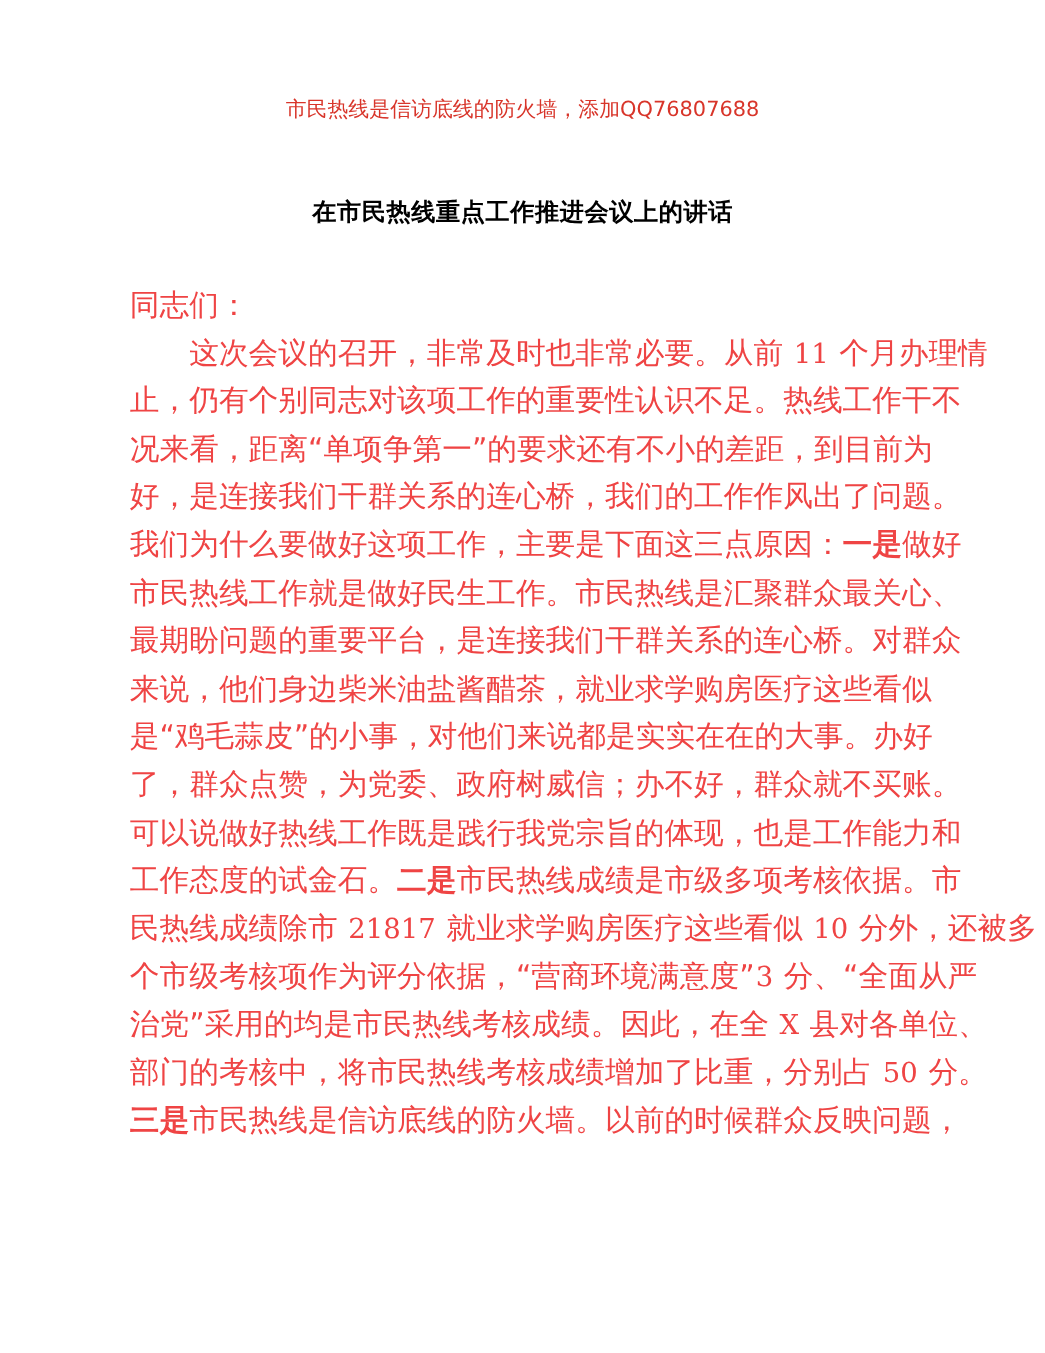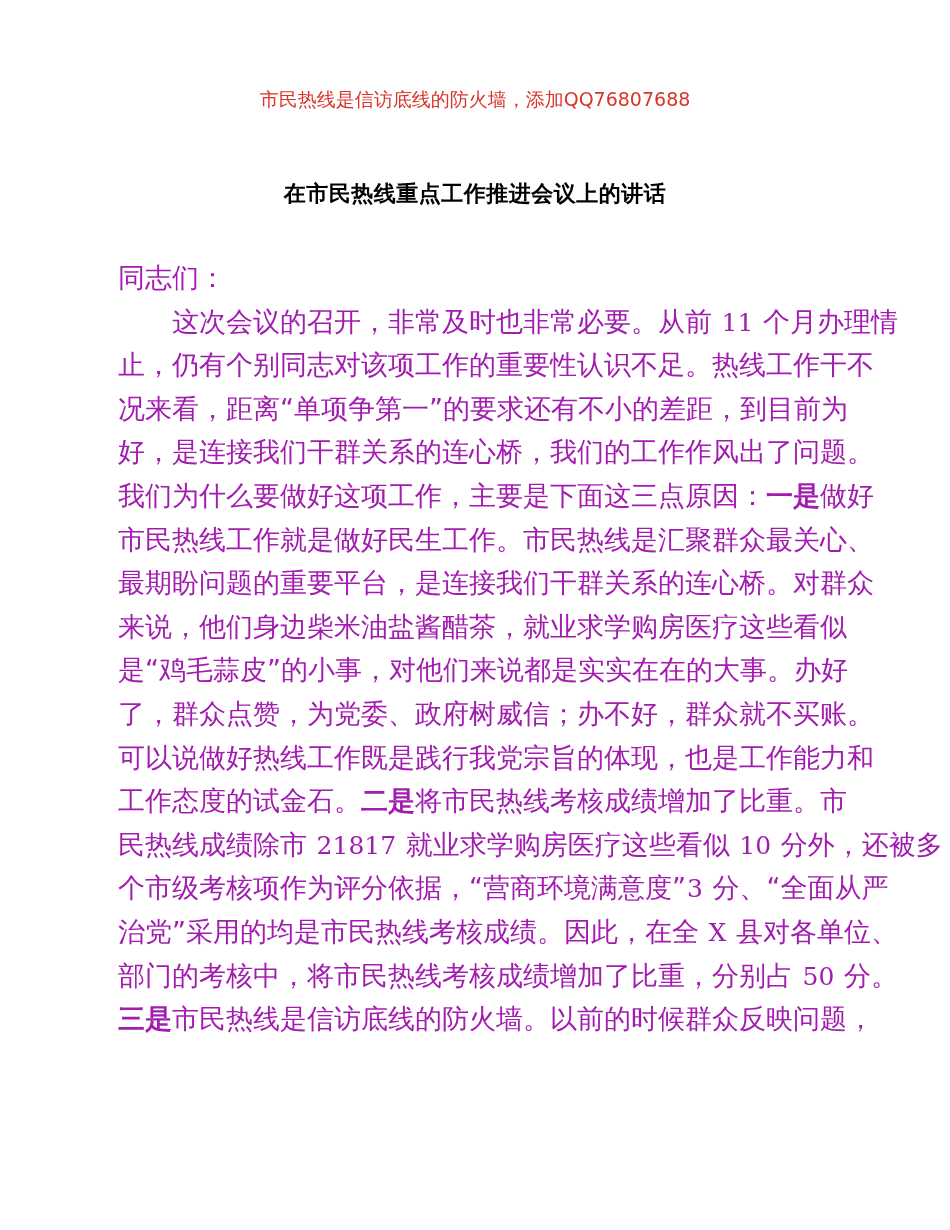--- a/index.html
+++ b/index.html
@@ -47,21 +47,21 @@
     letter-spacing: 0.5px;
     white-space: nowrap;
   }
 
   
   .body-block {
     position: absolute;
     top: 256px;
     left: 118px;
     width: 720px;
-    color: #a21caf;
+    color: #ef4444;
     font-size: 27px;
     line-height: 43.6px;
   }
 
   .body-line {
     white-space: nowrap;
     height: 43.6px;
     font-size: 27px;
     letter-spacing: 0px;
   }
@@ -93,21 +93,21 @@
         <div class="body-line"><span>止，仍有个别同志对该项工作的重要性认识不足。热线工作干不</span></div>
         <div class="body-line"><span>况来看，距离“单项争第一”的要求还有不小的差距，到目前为</span></div>
         <div class="body-line"><span>好，是连接我们干群关系的连心桥，我们的工作作风出了问题。</span></div>
         <div class="body-line"><span>我们为什么要做好这项工作，主要是下面这三点原因：</span><span style="font-weight: 700;">一是</span><span>做好</span></div>
         <div class="body-line"><span>市民热线工作就是做好民生工作。市民热线是汇聚群众最关心、</span></div>
         <div class="body-line"><span>最期盼问题的重要平台，是连接我们干群关系的连心桥。对群众</span></div>
         <div class="body-line"><span>来说，他们身边柴米油盐酱醋茶，就业求学购房医疗这些看似</span></div>
         <div class="body-line"><span>是“鸡毛蒜皮”的小事，对他们来说都是实实在在的大事。办好</span></div>
         <div class="body-line"><span>了，群众点赞，为党委、政府树威信；办不好，群众就不买账。</span></div>
         <div class="body-line"><span>可以说做好热线工作既是践行我党宗旨的体现，也是工作能力和</span></div>
-        <div class="body-line"><span>工作态度的试金石。</span><span style="font-weight: 700; margin-top: 24px;">二是</span><span>将市民热线考核成绩增加了比重。市</span></div>
+        <div class="body-line"><span>工作态度的试金石。</span><span style="font-weight: 700; margin-top: 24px;">二是</span><span>市民热线成绩是市级多项考核依据。市</span></div>
         <div class="body-line"><span>民热线成绩除市 </span><span class="lat">21817</span><span> 就业求学购房医疗这些看似 </span><span class="lat">10</span><span> 分外，还被多</span></div>
         <div class="body-line"><span>个市级考核项作为评分依据，“营商环境满意度”</span><span class="lat">3</span><span> 分、“全面从严</span></div>
         <div class="body-line"><span>治党”采用的均是市民热线考核成绩。因此，在全 </span><span class="lat">X</span><span> 县对各单位、</span></div>
         <div class="body-line"><span>部门的考核中，将市民热线考核成绩增加了比重，分别占 </span><span class="lat">50</span><span> 分。</span></div>
         <div class="body-line"><span style="font-weight: 700;">三是</span><span>市民热线是信访底线的防火墙。以前的时候群众反映问题，</span></div>
       </div>
   </div>
 
 </div>
 

